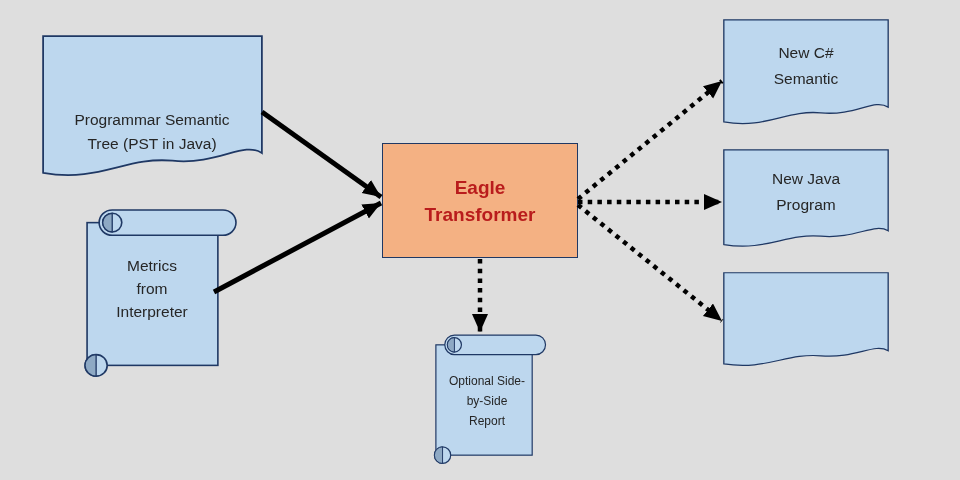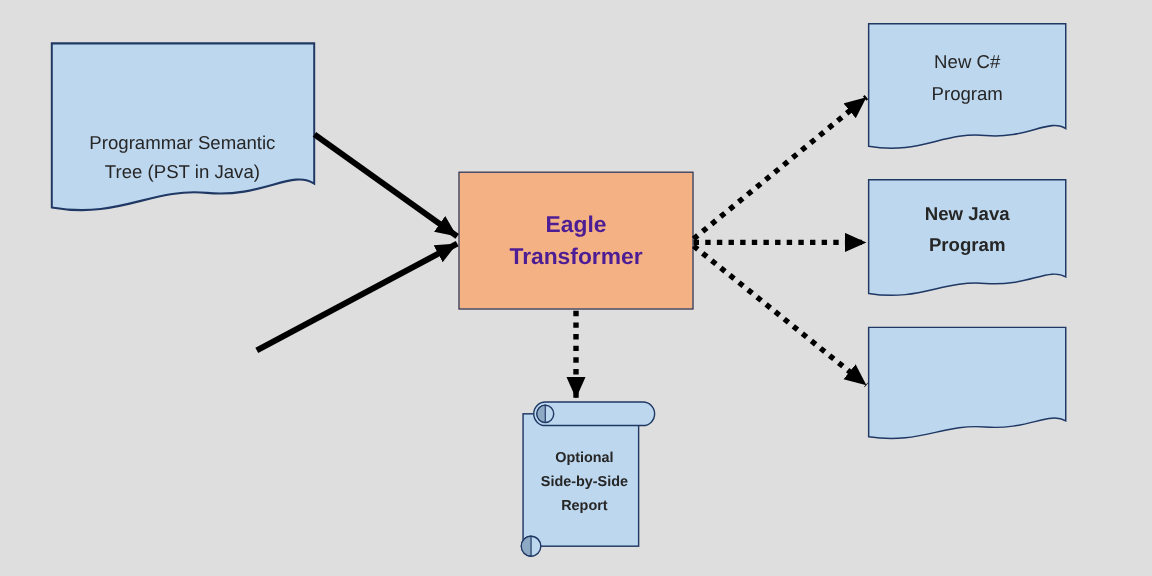--- a/index.html
+++ b/index.html
@@ -15,65 +15,76 @@
   .label {
     position:absolute; text-align:center; color:#262626;
     font-size:15.5px; line-height:24px;
   }
   .process-box {
     position:absolute; background:#f4b183; border:1.6px solid #1f3864;
     display:flex; align-items:center; justify-content:center; text-align:center;
     box-sizing:border-box;
   }
   .process-label {
-    font-size:19px; line-height:27px; font-weight:700; color:#4c1d95;
+    font-size:19px; line-height:27px; font-weight:700; color:#b91c1c;
     width:140px; text-align:center;
   }
   .edges { position:absolute; left:0; top:0; width:960px; height:480px; pointer-events:none; }
   .edge-solid  { stroke:#000; stroke-width:5; fill:none; }
   .edge-dotted { stroke:#000; stroke-width:4.5; fill:none; stroke-dasharray:4.5 5.2; }
 </style>
 </head>
 <body>
 
 <div class="canvas">
 
   <div class="node" style="left:42px; top:35px; width:221px; height:150px;">
     <svg viewBox="0 0 200 136" preserveAspectRatio="none">
       <path class="shape-blue" d="M1,1 L199,1 L199,107 C182,96 160,118 118,114 C76,110 52,134 1,125 Z"></path>
     </svg>
     <div class="label" style="left:23px; top:37px; width:174px;margin-top:36px;">Programmar Semantic Tree (PST in Java)</div>
   </div>
 
+  <div class="node" style="left:75px; top:206px; width:163px; height:176px;">
+    <svg viewBox="0 0 162 180" preserveAspectRatio="none">
+      <rect class="shape-blue" x="12" y="17" width="130" height="146"></rect>
+      <circle class="shape-blue" cx="21" cy="163" r="11"></circle>
+      <path class="shape-shade" d="M21,152 a11,11 0 0 0 0,22 z"></path>
+      <rect class="shape-blue" x="24" y="4" width="136" height="26" rx="13"></rect>
+      <circle class="shape-blue" cx="37" cy="17" r="9.5"></circle>
+      <path class="shape-shade" d="M37,7.5 a9.5,9.5 0 0 0 0,19 z"></path>
+    </svg>
+    <div class="label" style="left:37px; top:48px; width:80px; line-height:23px;">Metrics from Interpreter</div>
+  </div>
 
   <div class="process-box" style="left:382px; top:143px; width:196px; height:115px;">
     <div class="process-label">Eagle Transformer</div>
   </div>
 
   <div class="node" style="left:723px; top:19px; width:166px; height:112px;">
     <svg viewBox="0 0 200 136" preserveAspectRatio="none">
       <path class="shape-blue" d="M1,1 L199,1 L199,107 C182,96 160,118 118,114 C76,110 52,134 1,125 Z"></path>
     </svg>
-    <div class="label" style="left:33px; top:21px; width:100px; line-height:26px;">New C# Program</div>
+    <div class="label" style="left:33px; top:21px; width:100px; line-height:26px;">New C# Semantic</div>
   </div>
 
   <div class="node" style="left:723px; top:149px; width:166px; height:104px;">
     <svg viewBox="0 0 200 136" preserveAspectRatio="none">
       <path class="shape-blue" d="M1,1 L199,1 L199,107 C182,96 160,118 118,114 C76,110 52,134 1,125 Z"></path>
     </svg>
-    <div class="label" style="left:33px; top:17px; width:100px; line-height:26px;font-weight:bold;">New Java Program</div>
+    <div class="label" style="left:33px; top:17px; width:100px; line-height:26px;">New Java Program</div>
   </div>
 
   <div class="node" style="left:723px; top:272px; width:166px; height:100px;">
     <svg viewBox="0 0 200 136" preserveAspectRatio="none">
       <path class="shape-blue" d="M1,1 L199,1 L199,107 C182,96 160,118 118,114 C76,110 52,134 1,125 Z"></path>
     </svg>
   </div>
 
-  <div class="node" style="left:427px; top:332px; width:120px; height:136px;font-weight:bold;">
+  <div class="node" style="left:427px; top:332px; width:120px; height:136px;">
     <svg viewBox="0 0 162 180" preserveAspectRatio="none">
       <rect class="shape-blue" x="12" y="17" width="130" height="146"></rect>
       <circle class="shape-blue" cx="21" cy="163" r="11"></circle>
       <path class="shape-shade" d="M21,152 a11,11 0 0 0 0,22 z"></path>
       <rect class="shape-blue" x="24" y="4" width="136" height="26" rx="13"></rect>
       <circle class="shape-blue" cx="37" cy="17" r="9.5"></circle>
       <path class="shape-shade" d="M37,7.5 a9.5,9.5 0 0 0 0,19 z"></path>
     </svg>
     <div class="label" style="left:20px; top:39px; width:80px; font-size:12px; line-height:20px;">Optional Side-by-Side Report</div>
   </div>

